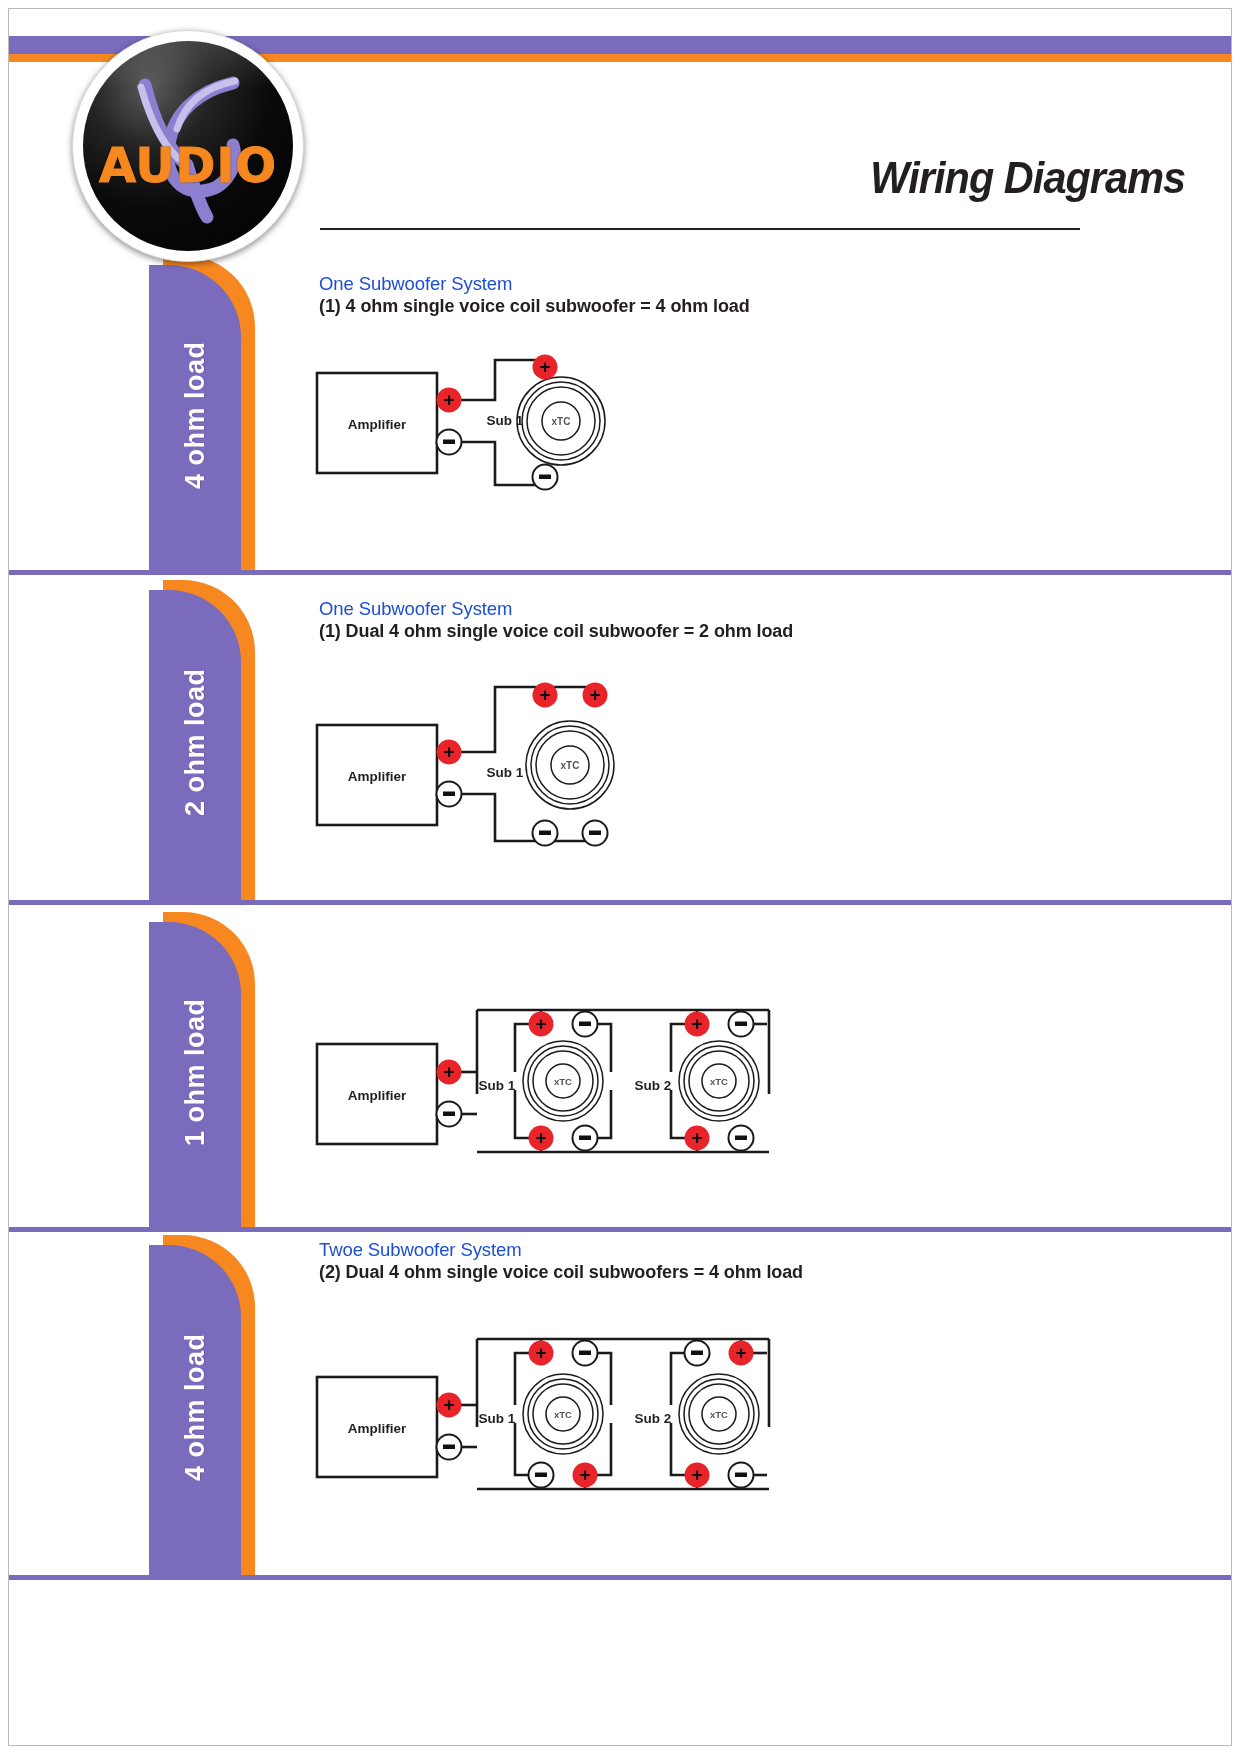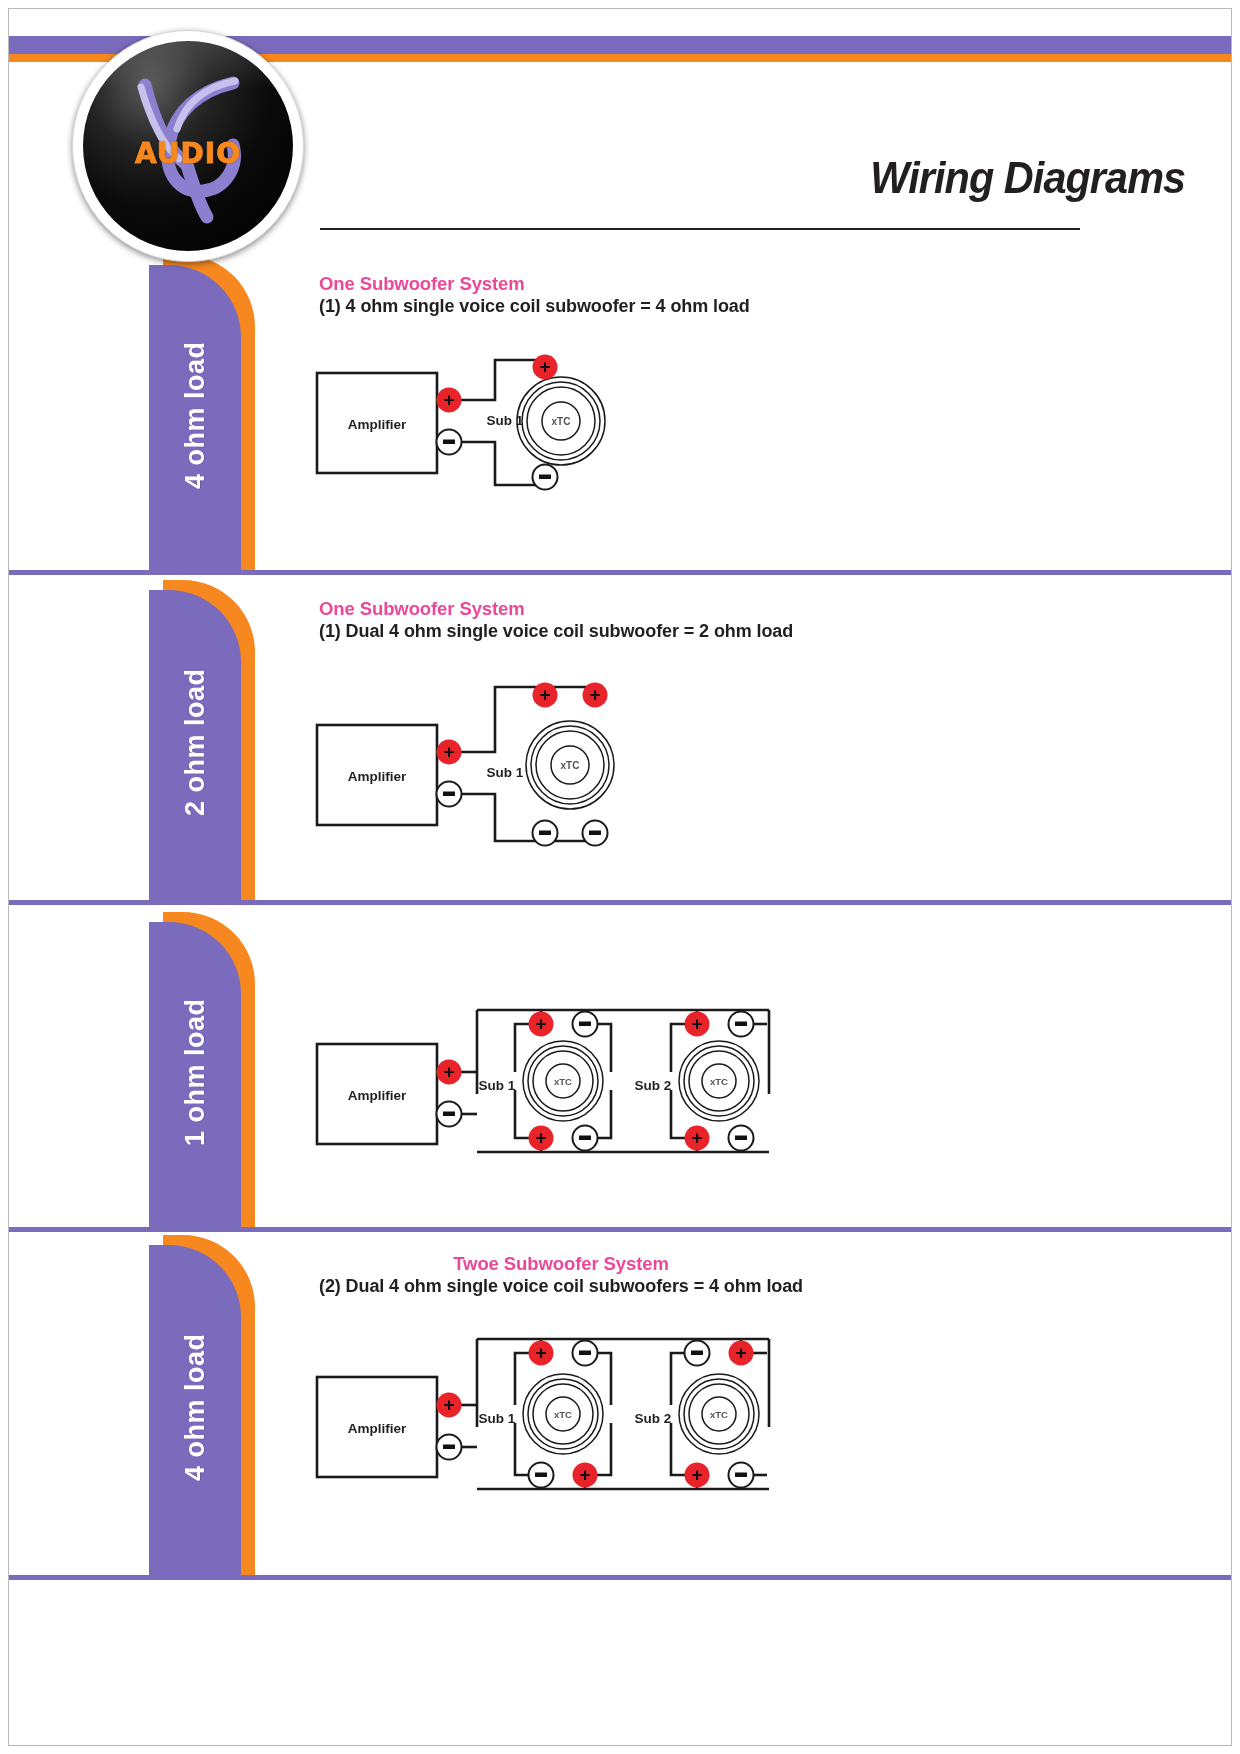--- a/index.html
+++ b/index.html
@@ -57,21 +57,21 @@
     width:120%; height:62%;
     border-radius:50%;
     background:linear-gradient(180deg, rgba(255,255,255,.30), rgba(255,255,255,0) 72%);
   }
   .logo-svg{ position:absolute; inset:0; }
   .logo-text{
     position:absolute; left:0; right:0; top:96px;
     text-align:center;
     font-family:"DejaVu Sans", sans-serif;
     font-weight:bold;
-    font-size:28px;
+    font-size:48px;
     letter-spacing:1px;
     color:#f6881f;
     -webkit-text-stroke:1px #f6881f;
     text-shadow:0 0 2px rgba(0,0,0,.8);
   }
 
   
   .title{
     position:absolute; right:55px; top:152px;
     font-family:"Liberation Sans", sans-serif;
@@ -118,21 +118,21 @@
     letter-spacing:.5px;
     white-space:nowrap;
     writing-mode:vertical-rl;
     transform:rotate(180deg);
     text-shadow:0 1px 1px rgba(0,0,0,.15);
   }
 
   
   .sec-head{ position:absolute; left:310px; }
   .sec-title{
-    font-weight:bold; font-size:18.5px; color:#ec4899;
+    font-weight:normal; font-size:18.5px; color:#1d4ed8;
     letter-spacing:-.1px; white-space:nowrap;
     line-height:22px;
   }
   .sec-sub{
     font-weight:bold; font-size:18px; color:#231f20;
     letter-spacing:-.1px; white-space:nowrap;
     line-height:22px;
   }
 
   
@@ -403,21 +403,21 @@
   <div class="sec-divider" style="top:315px;"></div>
 </div>
 
 <div class="section" style="top:1235px;height:345px;">
   <div class="tab" style="left:140px;top:0;height:345px;">
     <div class="tab-orange"></div>
     <div class="tab-purple"></div>
     <div class="tab-label">4 ohm load</div>
   </div>
 
-  <div class="sec-head" style="top:18px;text-align:center;">
+  <div class="sec-head" style="top:4px;">
     <div class="sec-title">Twoe Subwoofer System</div>
     <div class="sec-sub">(2) Dual 4 ohm single voice coil subwoofers = 4 ohm load</div>
   </div>
 
   <div class="diagram" style="left:290px;top:82px;">
     <svg width="510" height="215" viewBox="0 0 510 215">
       <g fill="none" stroke="#1a1a1a" stroke-width="2.6">
         <rect x="18" y="60" width="120" height="100" fill="#fff"></rect>
 
         <path d="M178 22 L470 22"></path>

